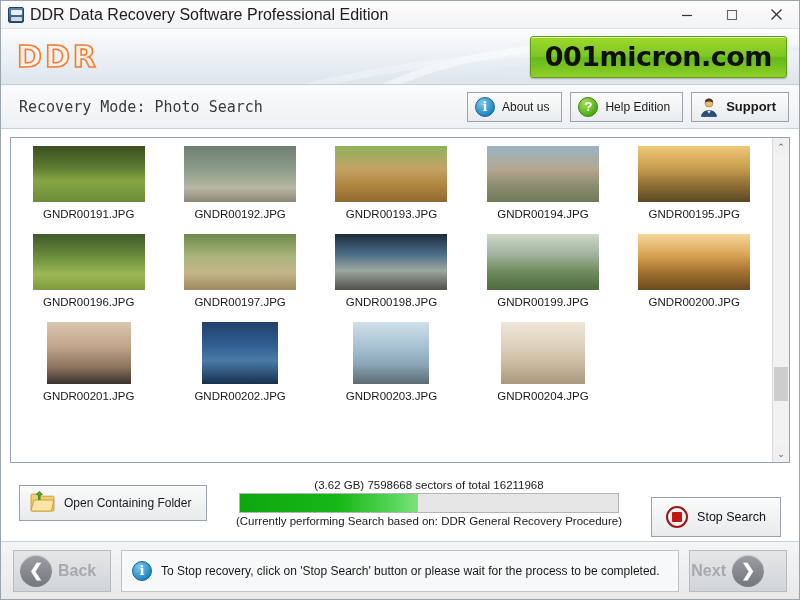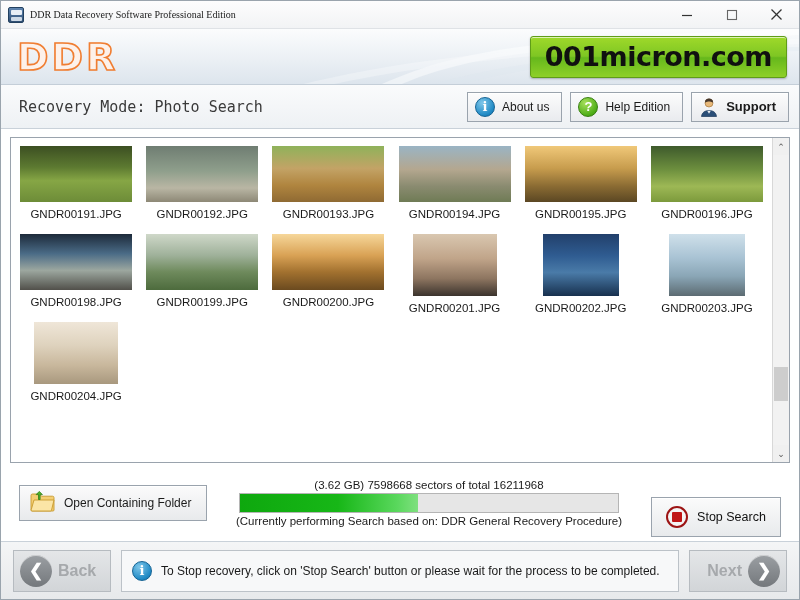--- a/index.html
+++ b/index.html
@@ -35,21 +35,21 @@
   }
   .title-icon::before {
     content: ""; position: absolute; left: 2px; top: 2px;
     width: 11px; height: 5px; background: #e8eef5; border-radius: 1px;
   }
   .title-icon::after {
     content: ""; position: absolute; left: 2px; top: 9px;
     width: 11px; height: 4px; background: #cdd9e6; border-radius: 1px;
   }
   .title-text {
-    font-size: 10px; color: #202020; white-space: nowrap; font-family: Liberation Serif, serif;
+    font-size: 16px; color: #202020; white-space: nowrap;
   }
   .win-controls { margin-left: auto; display: flex; height: 28px; }
   .win-btn {
     width: 45px; height: 28px;
     display: flex; align-items: center; justify-content: center;
     color: #333;
   }
   .win-btn svg { display: block; }
 
   
@@ -59,21 +59,21 @@
     border-bottom: 1px solid #c4ced8;
     display: flex; align-items: center;
     position: relative; overflow: hidden;
   }
   .swoosh {
     position: absolute; inset: 0; pointer-events: none; opacity: .55;
   }
   .ddr-logo {
     margin-left: 16px;
     font-family: "DejaVu Sans", sans-serif;
-    font-size: 38px; font-weight: bold; letter-spacing: 3px;
+    font-size: 30px; font-weight: bold; letter-spacing: 3px;
     color: #fdf1ea;
     -webkit-text-stroke: 1.6px #f07e32;
     text-shadow: 0 0 1px #f07e32;
     position: relative; z-index: 2;
   }
   .brand-sub {
     margin-left: 16px;
     font-size: 20px; font-weight: bold; color: #1f5fa8;
     position: relative; z-index: 2;
     letter-spacing: .2px;
@@ -125,21 +125,21 @@
 
   
   .content-wrap { flex: 1 1 auto; padding: 8px 9px 0 9px; display: flex; flex-direction: column; min-height: 0; }
   .thumb-panel {
     flex: 1 1 auto; border: 1px solid #9aa3ad; background: #ffffff;
     display: flex; min-height: 0; position: relative;
   }
   .thumb-grid {
     flex: 1 1 auto;
     display: grid;
-    grid-template-columns: repeat(6, 1fr);
+    grid-template-columns: repeat(5, 1fr);
     grid-auto-rows: 88px;
     align-content: start;
     padding: 6px 2px 0 2px;
     overflow: hidden;
   }
   .thumb-cell {
     display: flex; flex-direction: column; align-items: center; justify-content: flex-start;
     padding-top: 2px;
   }
   .thumb-img {
@@ -226,21 +226,21 @@
     display: flex; align-items: center; padding: 0 12px; gap: 10px;
   }
   .nav-btn {
     width: 98px; height: 42px;
     background: linear-gradient(180deg, #e4e6e8, #d2d5d8);
     border: 1px solid #b6bbc0;
     display: flex; align-items: center; gap: 6px;
     font-size: 16px; color: #a6a9ac; font-weight: bold;
   }
   .nav-btn.back { padding-left: 6px; }
-  .nav-btn.next { padding-right: 6px; justify-content: flex-end; }
+  .nav-btn.next { padding-right: 22px; justify-content: flex-end; }
   .nav-circle {
     width: 32px; height: 32px; border-radius: 50%;
     background: linear-gradient(180deg, #9b9fa3, #74787c);
     display: flex; align-items: center; justify-content: center;
     color: #fff; font-size: 17px; flex: 0 0 32px;
     box-shadow: inset 0 1px 0 rgba(255,255,255,.5);
   }
   .msg-box {
     flex: 1 1 auto; height: 42px;
     background: #f7f8f9; border: 1px solid #bcc2c8;
@@ -336,20 +336,24 @@
           </div>
           <div class="thumb-cell">
             <div class="thumb-img" style="background-image: linear-gradient(rgb(240, 200, 121) 0%, rgb(199, 156, 77) 40%, rgb(138, 107, 51) 72%, rgb(91, 71, 35) 100%);"></div>
             <div class="thumb-label">GNDR00195.JPG</div>
           </div>
           <div class="thumb-cell">
             <div class="thumb-img" style="background-image: linear-gradient(rgb(62, 90, 44) 0%, rgb(109, 143, 62) 42%, rgb(157, 184, 85) 72%, rgb(124, 154, 60) 100%);"></div>
             <div class="thumb-label">GNDR00196.JPG</div>
           </div>
           <div class="thumb-cell">
+            <div class="thumb-img" style="background-image: linear-gradient(rgb(109, 138, 74) 0%, rgb(169, 181, 122) 40%, rgb(196, 180, 137) 70%, rgb(157, 138, 94) 100%);"></div>
+            <div class="thumb-label">GNDR00197.JPG</div>
+          </div>
+          <div class="thumb-cell">
             <div class="thumb-img" style="background-image: linear-gradient(rgb(29, 42, 58) 0%, rgb(74, 107, 134) 35%, rgb(156, 167, 159) 65%, rgb(81, 80, 74) 100%);"></div>
             <div class="thumb-label">GNDR00198.JPG</div>
           </div>
           <div class="thumb-cell">
             <div class="thumb-img" style="background-image: linear-gradient(rgb(207, 216, 201) 0%, rgb(159, 177, 154) 38%, rgb(110, 138, 92) 68%, rgb(77, 107, 61) 100%);"></div>
             <div class="thumb-label">GNDR00199.JPG</div>
           </div>
           <div class="thumb-cell">
             <div class="thumb-img" style="background-image: linear-gradient(rgb(246, 215, 154) 0%, rgb(217, 162, 85) 38%, rgb(162, 113, 47) 68%, rgb(107, 74, 31) 100%);"></div>
             <div class="thumb-label">GNDR00200.JPG</div>

